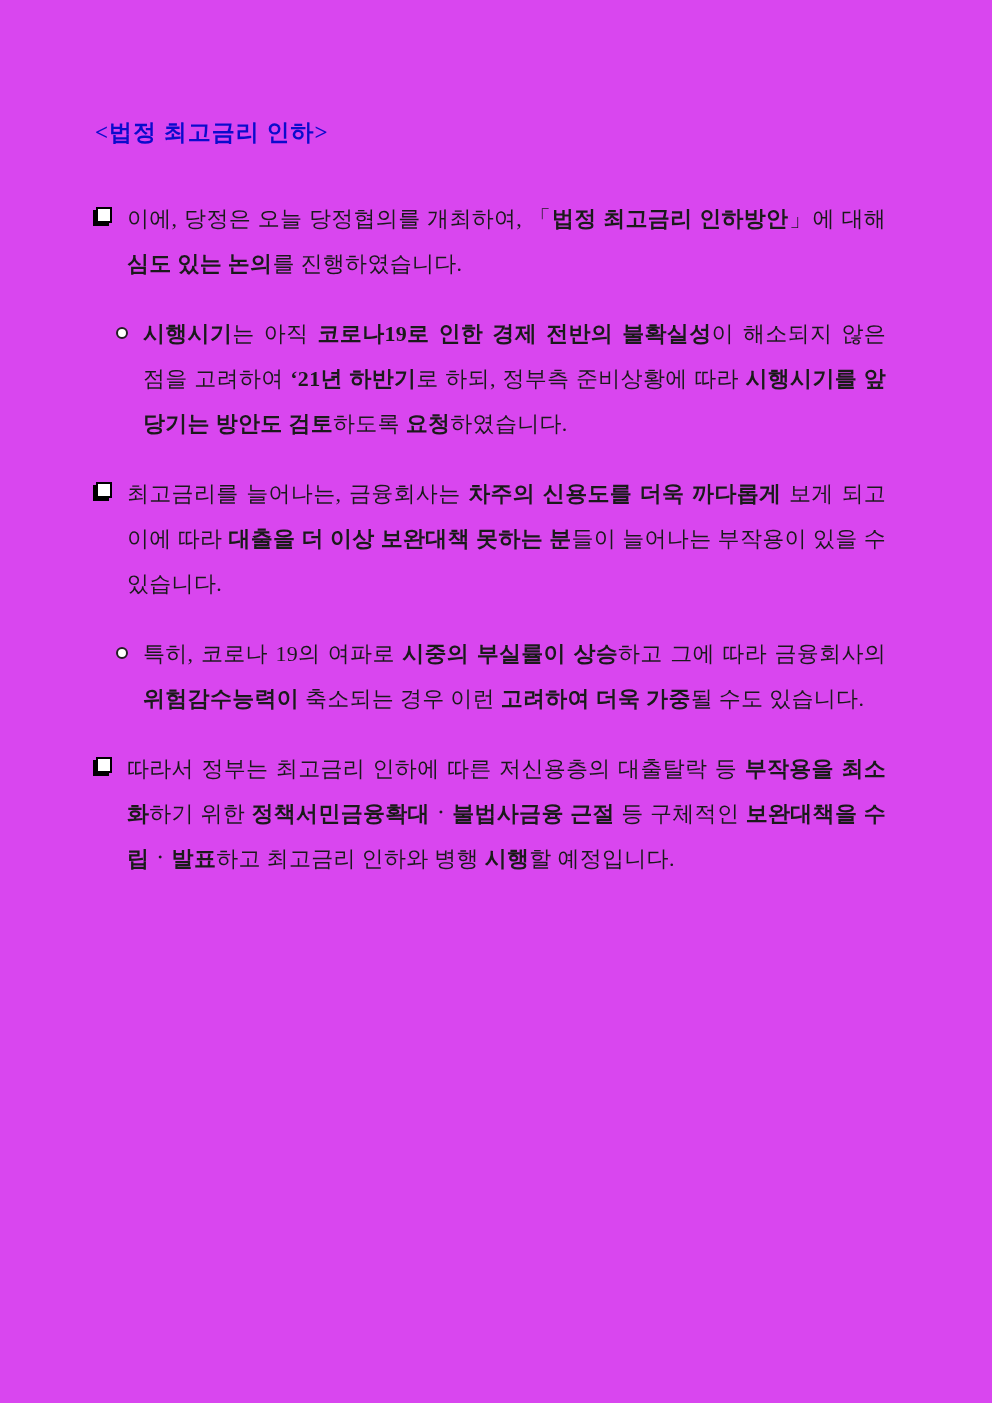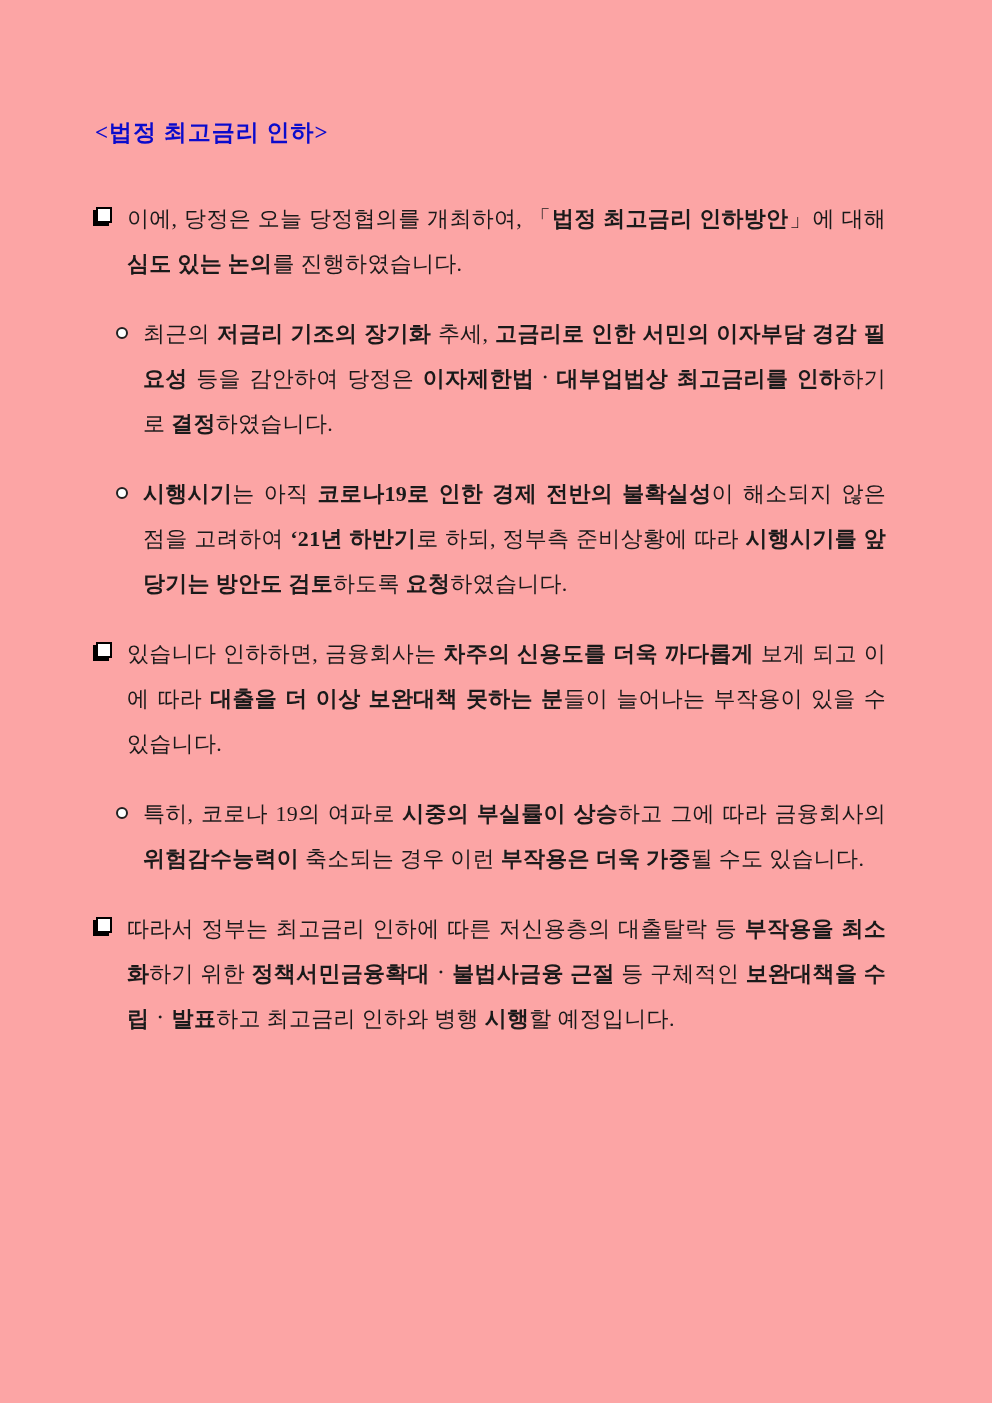--- a/index.html
+++ b/index.html
@@ -1,20 +1,20 @@
 <!DOCTYPE html>
 <html><head>
 <meta charset="utf-8">
 <style>
   html,body{margin:0;padding:0;background:#ffffff;}
   .page{
     position:relative;
     width:992px;height:1403px;
     box-sizing:border-box;
-    background:#fca5a5;
+    background:#d946ef;
     padding:85px 90px 0 95px;
     font-family:"Liberation Serif","DejaVu Serif",serif;
     color:#1a1a1a;
     overflow:hidden;
   }
   .section-heading{
     font-size:23px;
     line-height:30px;
     font-weight:700;
     letter-spacing:1px;
@@ -50,19 +50,18 @@
     background:#fff;
   }
 </style>
 </head>
 <body>
 
 <div class="page">
   <div>
       <div class="section-heading" style="color: rgb(11, 11, 204);">&lt;법정 최고금리 인하&gt;</div>
       <div class="para square"><span class="bullet bullet-square"></span><span class="seg">이에, 당정은 오늘 당정협의를 개최하여, 「</span><span class="seg b">법정 최고금리 인하방안</span><span class="seg">」에 대해 </span><span class="seg b">심도 있는 논의</span><span class="seg">를 진행하였습니다.</span></div>
-      <div class="para circle"><span class="bullet bullet-circle"></span><span class="seg">최근의 </span><span class="seg b">저금리 기조의 장기화</span><span class="seg"> 추세, </span><span class="seg b">고금리로 인한 서민의 이자부담 경감 필요성</span><span class="seg"> 등을 감안하여 당정은 </span><span class="seg b">이자제한법ㆍ대부업법상 최고금리를 인하</span><span class="seg">하기로 </span><span class="seg b">결정</span><span class="seg">하였습니다.</span></div>
       <div class="para circle"><span class="bullet bullet-circle"></span><span class="seg b">시행시기</span><span class="seg">는 아직 </span><span class="seg b">코로나19로 인한 경제 전반의 불확실성</span><span class="seg">이 해소되지 않은 점을 고려하여 </span><span class="seg b">‘21년 하반기</span><span class="seg">로 하되, 정부측 준비상황에 따라 </span><span class="seg b">시행시기를 앞당기는 방안도 검토</span><span class="seg">하도록 </span><span class="seg b">요청</span><span class="seg">하였습니다.</span></div>
-      <div class="para square"><span class="bullet bullet-square"></span><span class="seg">있습니다 인하하면, 금융회사는 </span><span class="seg b">차주의 신용도를 더욱 까다롭게</span><span class="seg"> 보게 되고 이에 따라 </span><span class="seg b">대출을 더 이상 보완대책 못하는 분</span><span class="seg">들이 늘어나는 부작용이 있을 수 있습니다.</span></div>
-      <div class="para circle"><span class="bullet bullet-circle"></span><span class="seg">특히, 코로나 19의 여파로 </span><span class="seg b">시중의 부실률이 상승</span><span class="seg">하고 그에 따라 금융회사의 </span><span class="seg b">위험감수능력이</span><span class="seg"> 축소되는 경우 이런 </span><span class="seg b">부작용은 더욱 가중</span><span class="seg">될 수도 있습니다.</span></div>
+      <div class="para square"><span class="bullet bullet-square"></span><span class="seg">최고금리를 늘어나는, 금융회사는 </span><span class="seg b">차주의 신용도를 더욱 까다롭게</span><span class="seg"> 보게 되고 이에 따라 </span><span class="seg b">대출을 더 이상 보완대책 못하는 분</span><span class="seg">들이 늘어나는 부작용이 있을 수 있습니다.</span></div>
+      <div class="para circle"><span class="bullet bullet-circle"></span><span class="seg">특히, 코로나 19의 여파로 </span><span class="seg b">시중의 부실률이 상승</span><span class="seg">하고 그에 따라 금융회사의 </span><span class="seg b">위험감수능력이</span><span class="seg"> 축소되는 경우 이런 </span><span class="seg b">고려하여 더욱 가중</span><span class="seg">될 수도 있습니다.</span></div>
       <div class="para square"><span class="bullet bullet-square"></span><span class="seg">따라서 정부는 최고금리 인하에 따른 저신용층의 대출탈락 등 </span><span class="seg b">부작용을 최소화</span><span class="seg">하기 위한 </span><span class="seg b">정책서민금융확대ㆍ불법사금융 근절</span><span class="seg"> 등 구체적인 </span><span class="seg b">보완대책을 수립ㆍ발표</span><span class="seg">하고 최고금리 인하와 병행 </span><span class="seg b">시행</span><span class="seg">할 예정입니다.</span></div>
     </div>
 </div>
 
 </body></html>

